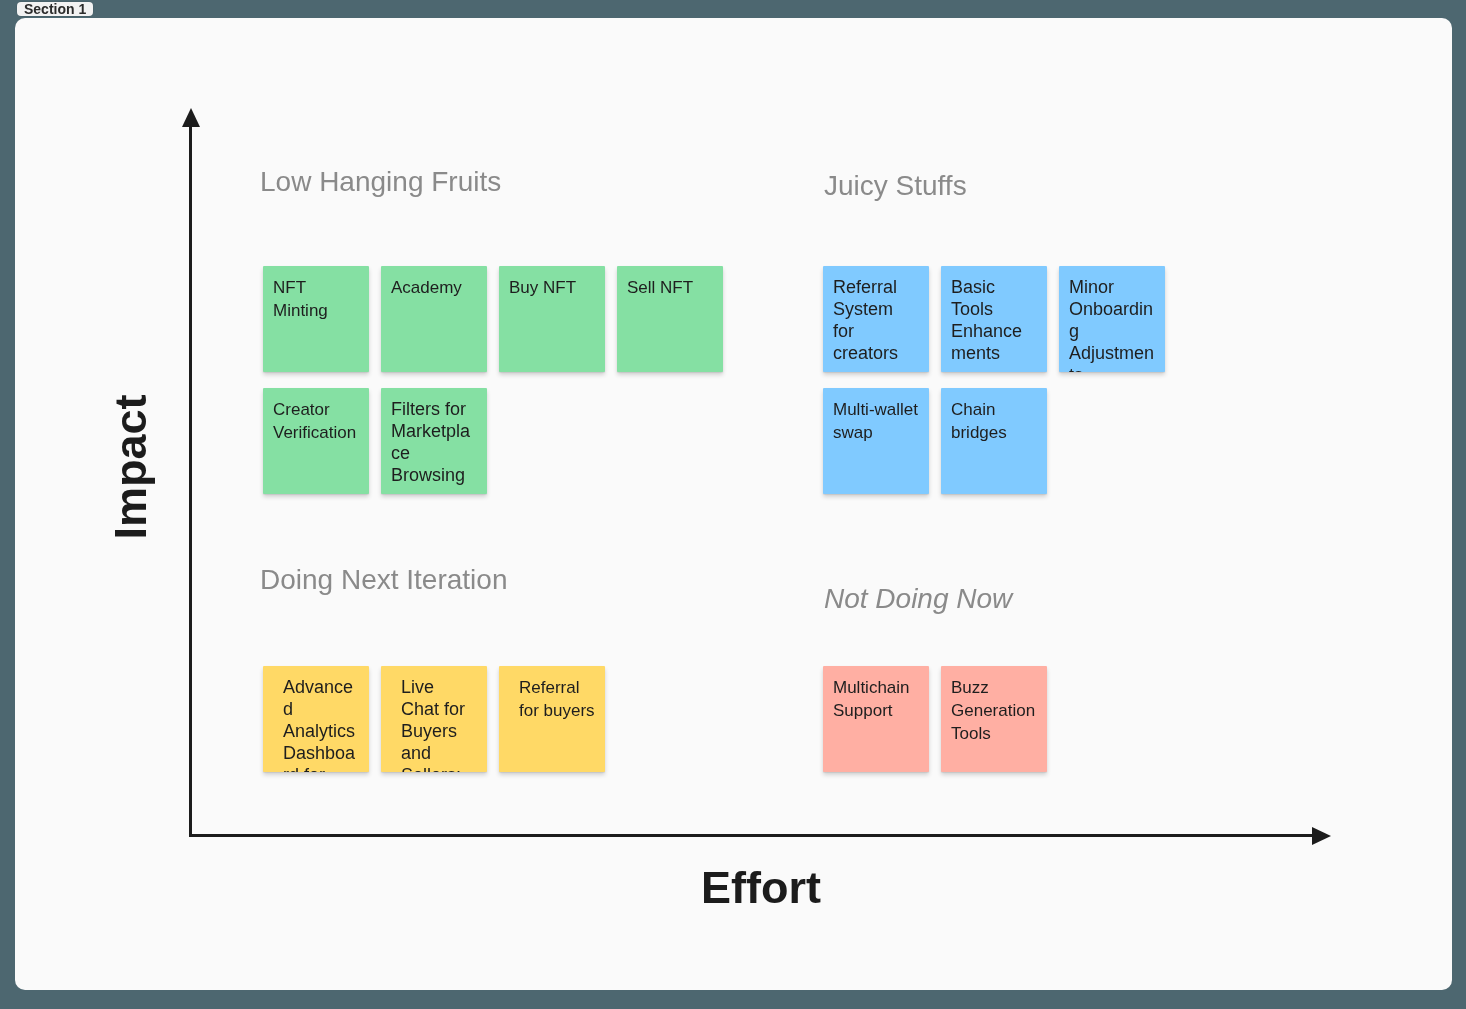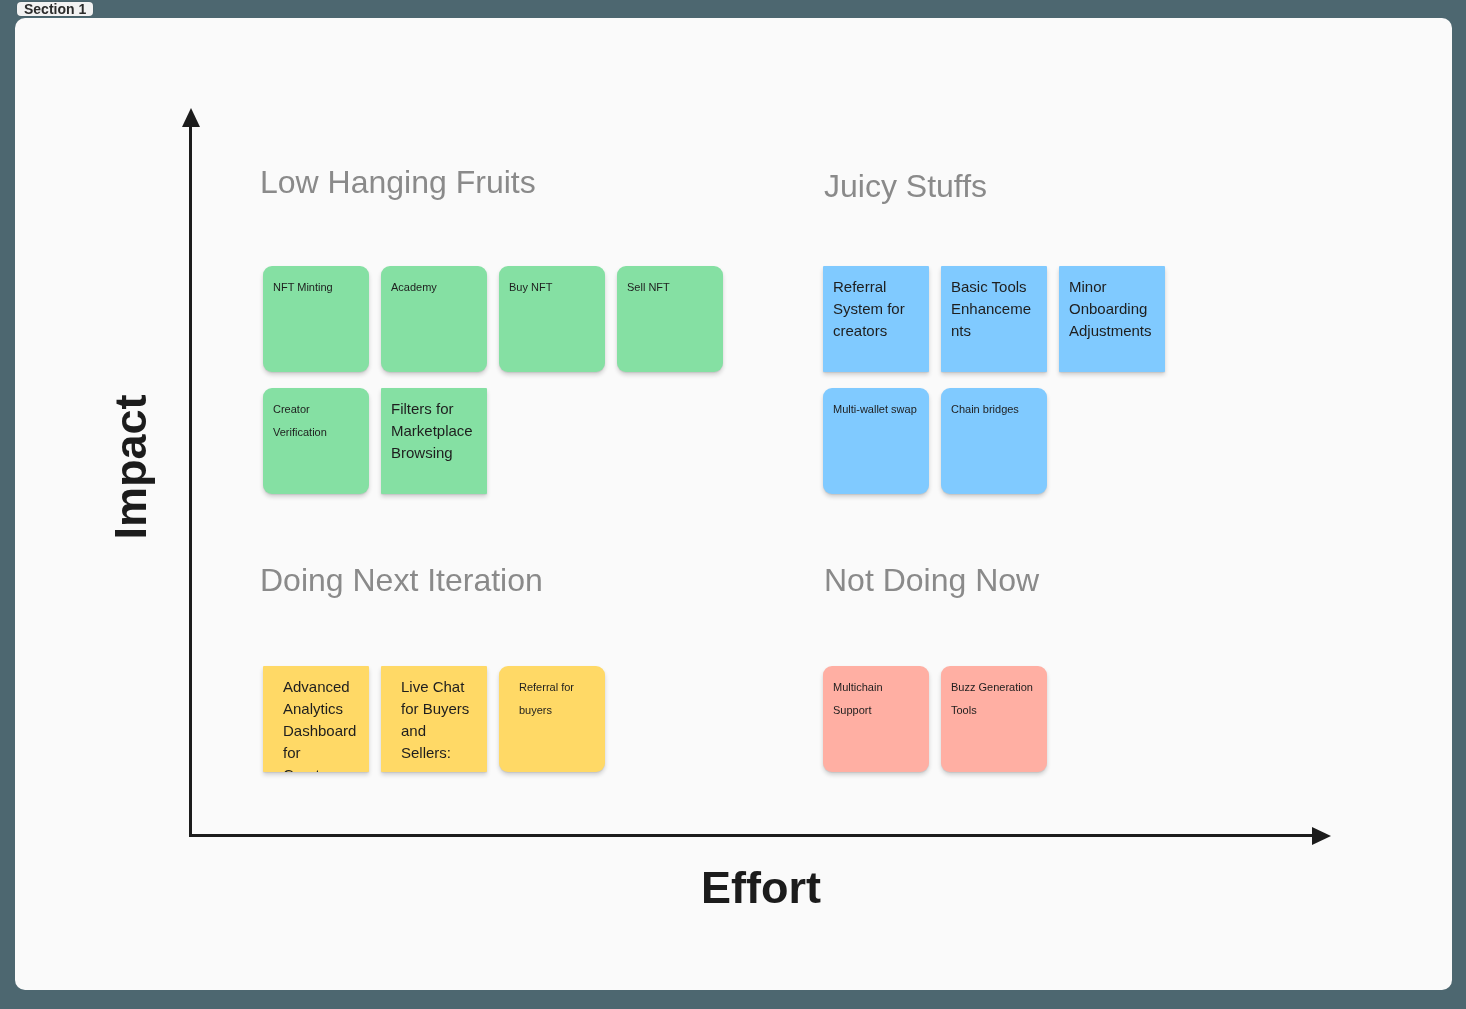--- a/index.html
+++ b/index.html
@@ -62,41 +62,41 @@
   .axis-label .inner {
     position: absolute;
     transform: translate(-50%, -50%);
   }
   .y-axis-label { left: 131px; top: 467px; }
   .y-axis-label .inner { transform: translate(-50%, -50%) rotate(-90deg); }
   .x-axis-label { left: 761px; top: 888px; }
   
   .quad-title {
     position: absolute;
-    font-size: 32px;
+    font-size: 28px;
     line-height: 30px;
     color: var(--quadrant_title, #8A8A8A);
     white-space: nowrap;
     z-index: 2;
   }
   
   .note {
     position: absolute;
     width: 106px; height: 106px;
     padding: 10px 10px;
     color: #1E1E1E;
     box-shadow: 0 3px 4px rgba(0,0,0,0.16), 0 1px 1px rgba(0,0,0,0.08);
     border-radius: 1px;
     overflow: hidden;
     overflow-wrap: break-word;
     word-break: break-word;
     z-index: 2;
   }
-  .note.lg { font-size: 11px; line-height: 23px; border-radius: 9px; }
-  .note.sm { font-size: 15px; line-height: 22px; }
+  .note.lg { font-size: 17px; line-height: 23px; }
+  .note.sm { font-size: 18px; line-height: 22px; }
   .note.green  { background: var(--note_green,  #85E0A3); }
   .note.blue   { background: var(--note_blue,   #80CAFF); }
   .note.yellow { background: var(--note_yellow, #FFD966); padding-left: 20px; }
   .note.red    { background: var(--note_red,    #FFAFA3); }
 </style>
 </head>
 <body>
 
 <div class="stage">
 
@@ -112,21 +112,21 @@
   <div class="axis-label y-axis-label">
     <span class="inner">Impact</span>
   </div>
   <div class="axis-label x-axis-label">
     <span class="inner">Effort</span>
   </div>
 
   <div class="quad-title" style="left:260px; top:167px;">Low Hanging Fruits</div>
   <div class="quad-title" style="left:824px; top:171px;">Juicy Stuffs</div>
   <div class="quad-title" style="left:260px; top:565px;">Doing Next Iteration</div>
-  <div class="quad-title" style="left:824px; top:565px;">Not Doing Now</div>
+  <div class="quad-title" style="left:824px; top:584px;font-style:italic;">Not Doing Now</div>
 
   <div class="note green lg" style="left:263px; top:266px;">NFT Minting</div>
   <div class="note green lg" style="left:381px; top:266px;">Academy</div>
   <div class="note green lg" style="left:499px; top:266px;">Buy NFT</div>
   <div class="note green lg" style="left:617px; top:266px;">Sell NFT</div>
   <div class="note green lg" style="left:263px; top:388px;">Creator Verification</div>
   <div class="note green sm" style="left:381px; top:388px;">Filters for Marketplace Browsing</div>
 
   <div class="note blue sm" style="left:823px; top:266px;">Referral System for creators</div>
   <div class="note blue sm" style="left:941px; top:266px;">Basic Tools Enhancements</div>

